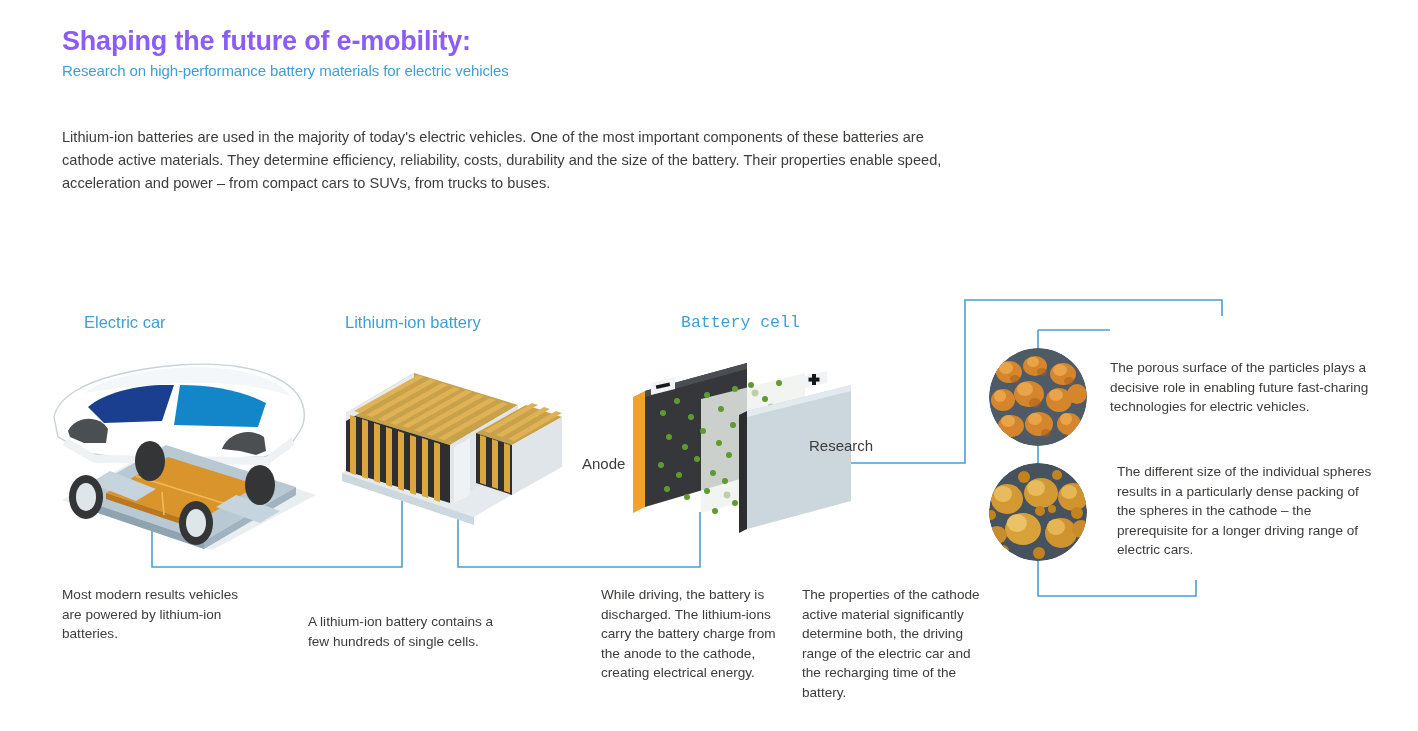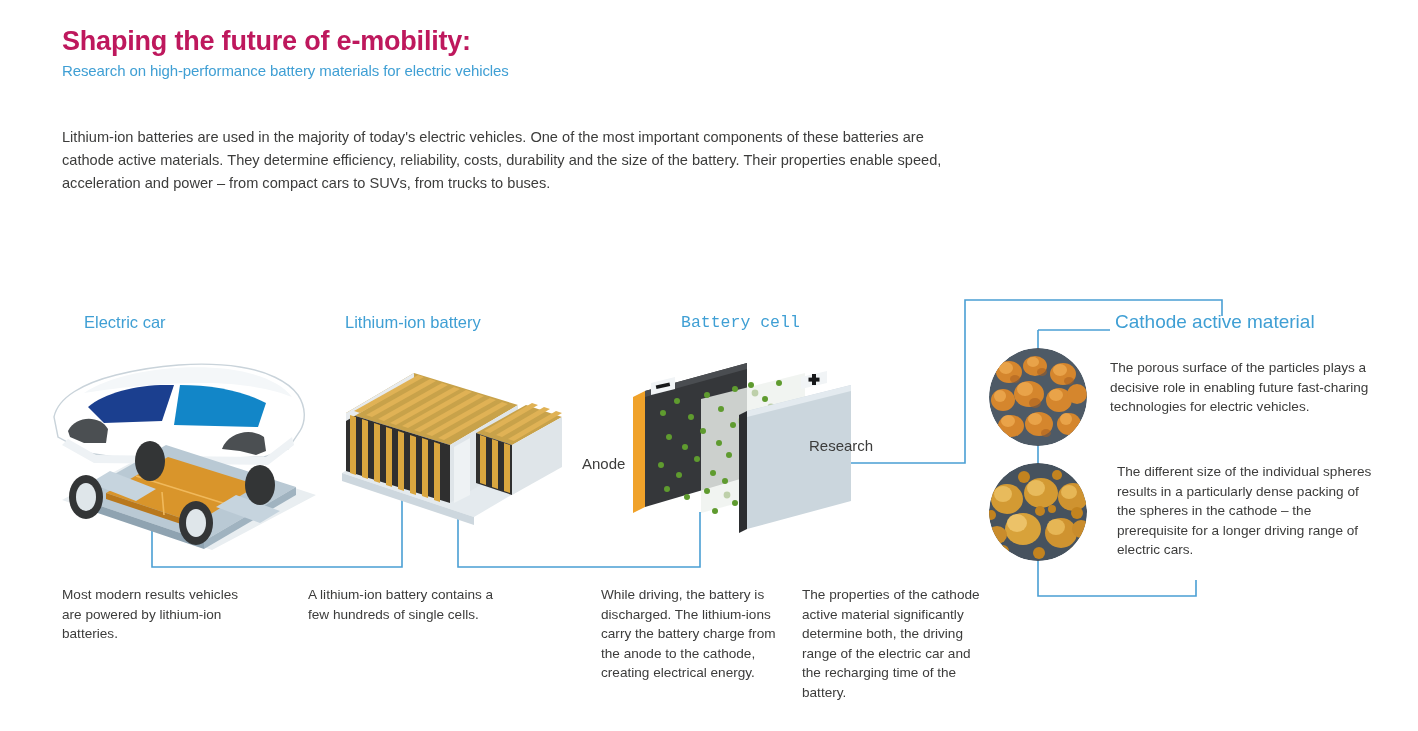--- a/index.html
+++ b/index.html
@@ -10,21 +10,21 @@
     color:#3c3c3b;
     overflow:hidden;
     position:relative;
   }
   .page{position:relative;width:1418px;height:731px;}
 
   
   .headline{
     position:absolute;left:62px;top:25px;
     font-size:27px;font-weight:bold;letter-spacing:-0.2px;
-    color:#be185d;line-height:1.2;
+    color:#8b5cf6;line-height:1.2;
   }
   .subhead{
     position:absolute;left:62px;top:62px;
     font-size:15px;font-weight:normal;letter-spacing:-0.1px;
     color:#3f9fd4;line-height:1.25;
   }
   .intro{
     position:absolute;left:62px;top:126px;width:880px;
     font-size:14.6px;line-height:23px;color:#3c3c3b;
   }
@@ -41,21 +41,21 @@
   
   .inline-label{position:absolute;font-size:15px;color:#3c3c3b;white-space:nowrap;}
   #lbl-anode{left:582px;top:455px;}
   #lbl-cathode{left:809px;top:437px;}
 
   
   .caption{
     position:absolute;font-size:13.6px;line-height:19.5px;color:#3c3c3b;
   }
   #cap1{left:62px;top:585px;width:185px;}
-  #cap2{left:308px;top:585px;width:195px;}
+  #cap2{left:308px;top:612px;width:195px;}
   #cap3{left:555px;top:585px;width:190px;margin-left:46px;}
   #cap4{left:802px;top:585px;width:180px;}
 
   .cam-text{
     position:absolute;font-size:13.6px;line-height:19.5px;color:#3c3c3b;
     width:262px;
   }
   #camtx1{left:1110px;top:358px;}
   #camtx2{left:1110px;top:462px;margin-left:7px;}
 
@@ -100,21 +100,20 @@
 
       <path d="M1038,330 L1110,330"></path>
 
       <path d="M965,463 L965,463"></path>
     </g>
   </svg>
 
   <div class="sec-title" id="t-car">Electric car</div>
   <div class="sec-title" id="t-batt">Lithium-ion battery</div>
   <div class="sec-title" id="t-cell">Battery cell</div>
-  <div class="sec-title" id="t-cam">Cathode active material</div>
 
   <svg class="illus" id="illus-car" viewBox="0 0 290 205">
 
     <polygon points="18,155 120,100 272,150 168,205" fill="#e9eef1"></polygon>
 
     <g>
 
       <path d="M10,72 C14,52 40,38 72,30 C112,20 158,16 196,22 C222,26 244,36 254,50
                C262,62 262,76 256,86 L244,104 L220,112 L96,116 L44,108 L14,92 Z" fill="#ffffff" stroke="#c9d3da" stroke-width="1.4"></path>
 

